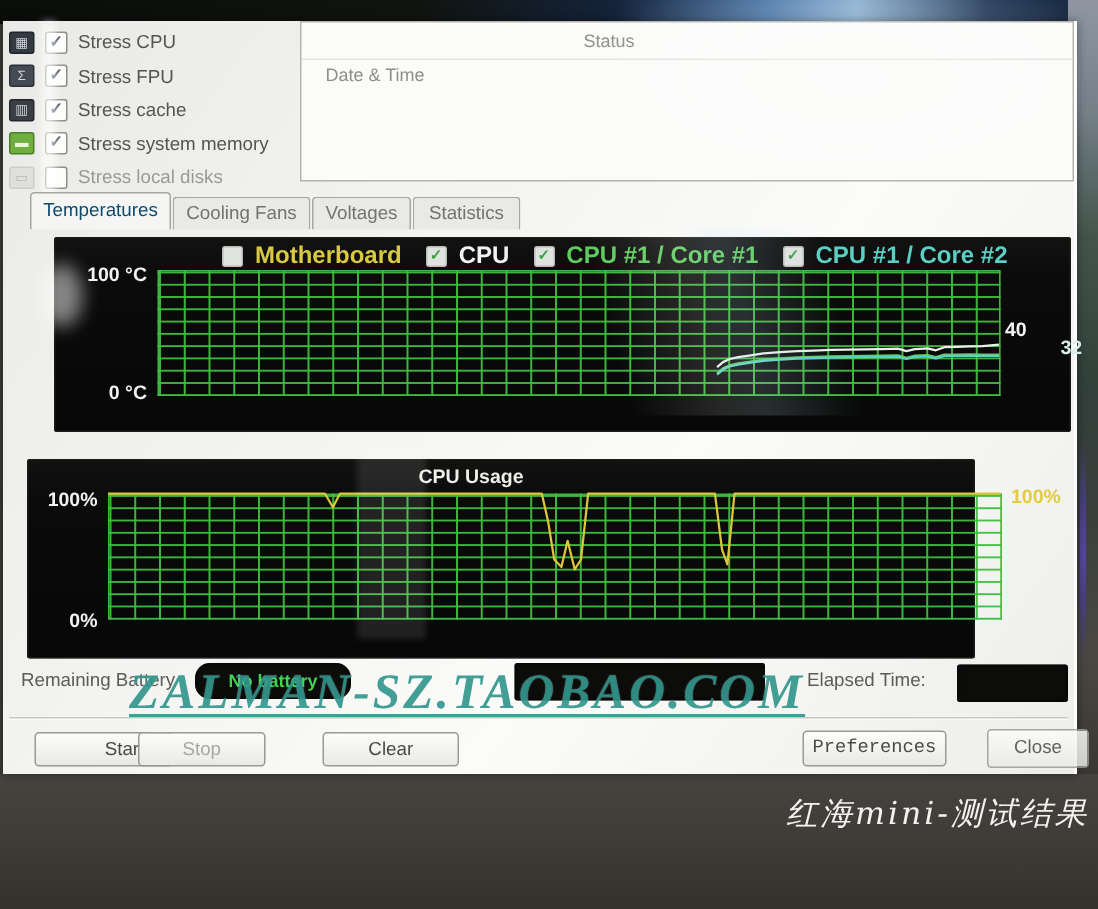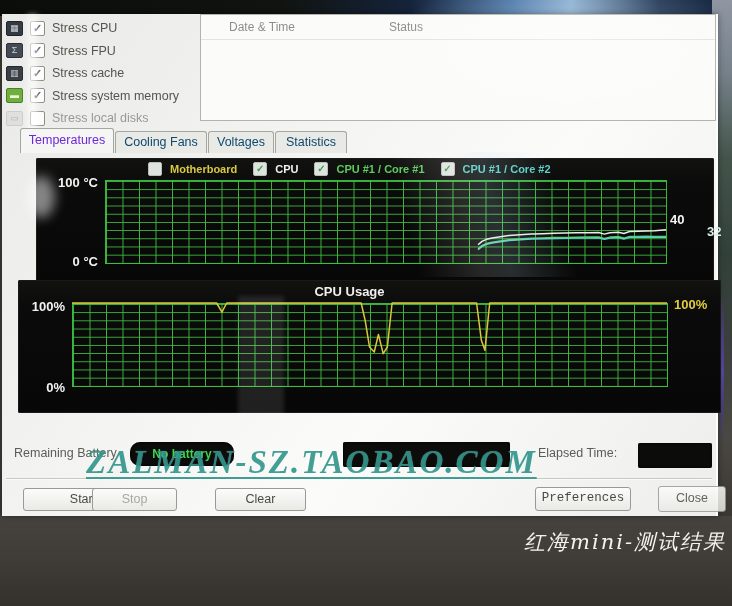--- a/index.html
+++ b/index.html
@@ -34,41 +34,41 @@
   .checkbox{width:13px;height:13px;background:#fdfdfc;border:1px solid #8d8d86;border-radius:2px;
     font-size:11px;font-weight:bold;line-height:12px;text-align:center;color:#44505f;flex:0 0 13px;}
   .stress-label{font-size:12.5px;color:#55554f;}
   .stress-row.dim .stress-label{color:#9a9a93;}
   .stress-row.dim .opt-icon{opacity:.55;}
 
   
   .log-panel{position:absolute;left:198px;top:0;width:514px;height:105px;
     background:#fbfbfa;border:1px solid #b3b3ac;}
   .log-col{position:absolute;top:5px;font-size:12px;color:#8e8e88;}
-  .log-col.c1{left:28px;} .log-col.c2{left:188px;}
+  .log-col.c1{left:16px;margin-top:23px;} .log-col.c2{left:188px;}
   .log-header-line{position:absolute;left:0;top:24px;width:100%;height:1px;background:#e3e3df;}
 
   
   .tab{position:absolute;border:1px solid #a6a6a0;border-bottom:none;border-radius:3px 3px 0 0;
-    font-size:12.5px;color:#0c4a6e;text-align:center;background:#e9e9e6;}
-  .tab.active{background:#f5f5f3;z-index:2;color:#6d28d9;}
+    font-size:12.5px;color:#737373;text-align:center;background:#e9e9e6;}
+  .tab.active{background:#f5f5f3;z-index:2;color:#0c4a6e;}
 
   
   .panel{position:absolute;background:linear-gradient(180deg,#121311 0%,#0a0b0a 20%,#060706 100%);
     border-radius:2px;box-shadow:inset 0 0 0 1px #1a1b19;}
   .grid{position:absolute;
     background-image:linear-gradient(to right,rgba(62,190,62,.95) 1px,transparent 1px),
                      linear-gradient(to bottom,rgba(62,190,62,.95) 1px,transparent 1px);
     background-size:16.5px 8.2px;border:1px solid rgba(62,190,62,.95);}
   .chart-svg{position:absolute;overflow:visible;}
   .axis-label{position:absolute;font-size:13px;font-weight:bold;color:#f2f2f0;text-align:right;}
   .legend{position:absolute;left:112px;top:4px;display:flex;align-items:center;gap:8px;white-space:nowrap;}
   .legend .checkbox{background:#dfe3e0;border-color:#b9bdb9;color:#3aa03f;width:12px;height:12px;
     line-height:11px;font-size:10px;flex:0 0 12px;}
-  .legend-label{font-size:11px;font-weight:bold;margin-right:8px;}
+  .legend-label{font-size:16px;font-weight:bold;margin-right:8px;}
   .end-label{position:absolute;font-size:13px;font-weight:bold;}
   .usage-title{position:absolute;left:0;right:40px;top:4px;text-align:center;
     font-size:13px;font-weight:bold;color:#efefec;}
   .usage-right-label{position:absolute;font-size:13px;font-weight:bold;}
 
   
   .bottom-label{position:absolute;font-size:12.5px;color:#5c5c56;}
   .lcd{position:absolute;background:#0c0c0b;border-radius:2px;box-shadow:inset 0 0 3px #000;
     color:#3fd44f;font-size:12px;font-weight:bold;text-align:center;}
   .separator{position:absolute;left:4px;right:4px;top:464px;height:1px;background:#c8c8c3;
@@ -166,21 +166,21 @@
       <div class="grid" style="left:69px;top:22px;width:560px;height:82px;"></div>
       <svg class="chart-svg" style="left:69px;top:22px;" width="561" height="83" viewBox="0 0 100 100" preserveAspectRatio="none">
           <polyline points="66.5,78 67.2,74 68,71.5 69,70 70.5,68.5 72,67 74,66 76,65.2 78,64.8 80,64.2 82,64 84,63.7 86,63.5 88,63.2 89,65.2 90,63.5 91.5,63 92.5,64.5 93.5,62 95,61.8 96.5,61.4 98,61.2 100,60" fill="none" stroke="#ececea" stroke-width="1.5" stroke-linejoin="round" vector-effect="non-scaling-stroke"></polyline>
           <polyline points="66.5,83 67.2,79 68,76.5 69,75 70.5,73.5 72,72 74,71 76,70.2 78,69.8 80,69.4 82,69.2 84,69 86,68.8 88,68.6 89,70.5 90,68.8 91.5,68.4 92.5,70 93.5,68 95,68 96.5,67.8 98,68 100,68" fill="none" stroke="#5ecb5e" stroke-width="1.5" stroke-linejoin="round" vector-effect="non-scaling-stroke"></polyline>
           <polyline points="66.5,84 67.2,80 68,77.5 69,76 70.5,74.5 72,73 74,72 76,71.2 78,70.8 80,70.4 82,70.2 84,70 86,69.8 88,69.6 89,71.5 90,69.8 91.5,69.4 92.5,71 93.5,69 95,69 96.5,68.8 98,69 100,69" fill="none" stroke="#5bcfc4" stroke-width="1.5" stroke-linejoin="round" vector-effect="non-scaling-stroke"></polyline>
         </svg>
       <span class="end-label" style="left: 634px; top: 54px; color: rgb(245, 245, 245);">40</span>
       <span class="end-label" style="left: 651px; top: 66px; color: rgb(216, 239, 236); margin-left: 20px;">32</span>
     </div>
 
-    <div class="panel" style="left:16px;top:266px;width:703px;height:133px;">
+    <div class="panel" style="left:16px;top:292px;width:632px;height:133px;">
       <div class="usage-title">CPU Usage</div>
       <span class="axis-label" style="left:0;top:19px;width:47px;">100%</span>
       <span class="axis-label" style="left:0;top:100px;width:47px;">0%</span>
       <div class="grid" style="left:54px;top:23px;width:594px;height:82px;"></div>
       <svg class="chart-svg" style="left:54px;top:23px;" width="595" height="83" viewBox="0 0 100 100" preserveAspectRatio="none">
           <polyline points="0,0 24.3,0 25.2,11 26,0 48.6,0 49.3,22 50,53 50.8,59 51.5,38 52.3,61 53,53 53.8,0 68,0 68.8,45 69.4,57 70.2,0 100,0" fill="none" stroke="#dcc63c" stroke-width="1.5" stroke-linejoin="round" vector-effect="non-scaling-stroke"></polyline>
         </svg>
       <span class="usage-right-label" style="left: 656px; top: 17px; color: rgb(227, 205, 61);">100%</span>
     </div>
 

